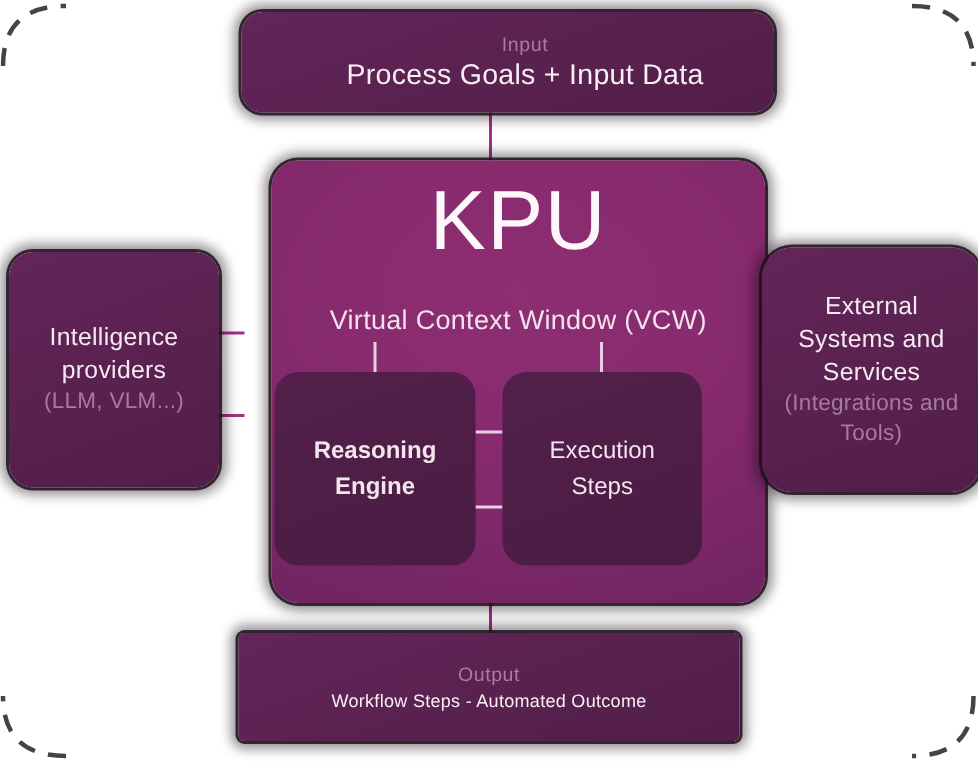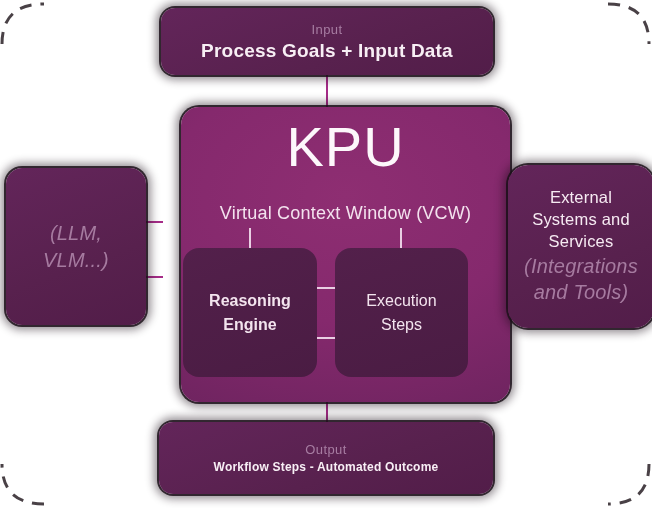--- a/index.html
+++ b/index.html
@@ -9,22 +9,22 @@
     font-family:"Liberation Sans","DejaVu Sans",sans-serif;
     -webkit-font-smoothing:antialiased;
   }
   .node{
     position:absolute;display:flex;flex-direction:column;
     align-items:center;justify-content:center;text-align:center;
     box-shadow:0 0 0 2px rgba(28,16,26,0.85), 0 0 8px 5px rgba(25,12,22,0.45);
     color:#f6eaf2;letter-spacing:0.2px;
   }
   .box-dark{background:linear-gradient(160deg,#63255a 0%,#58214e 60%,#521d49 100%);}
-  .box-input{left:161px;top:8px;width:332px;height:67px;border-radius:14px;gap:3px;}
-  .box-output{left:159px;top:422px;width:334px;height:72px;border-radius:14px;gap:3px;}
+  .box-input{left:161px;top:8px;width:332px;height:67px;border-radius:14px;gap:3px;padding-left:23px;}
+  .box-output{left:159px;top:422px;width:334px;height:72px;border-radius:4px;gap:3px;}
   .box-left{left:6px;top:168px;width:140px;height:157px;border-radius:16px;}
   .box-right{left:508px;top:165px;width:146px;height:163px;border-radius:20px;}
   .box-kpu{
     left:181px;top:107px;width:329px;height:295px;border-radius:18px;
     justify-content:flex-start;
     background:radial-gradient(120% 95% at 50% 30%,#8e2e72 0%,#85296d 45%,#6f2460 85%,#682158 100%);
   }
   .engine{
     position:absolute;display:flex;align-items:center;justify-content:center;
     text-align:center;border-radius:16px;color:#f3e4ee;
@@ -32,25 +32,25 @@
     font-size:16px;line-height:1.5;box-shadow:none;
   }
   .engine-reasoning{left:183px;top:248px;width:134px;height:129px;font-weight:bold;}
   .engine-execution{left:335px;top:248px;width:133px;height:129px;}
   .engine span{display:block;max-width:112px;}
 
   .kpu-title{margin-top:8px;font-size:56px;line-height:1.15;font-weight:500;color:#fdf7fb;letter-spacing:1px;}
   .kpu-subtitle{margin-top:24px;font-size:18px;color:#f3e2ee;}
 
   .small-label{font-size:13px;color:#a77da2;letter-spacing:0.4px;}
-  .main-label{font-size:19px;color:#f8eff5;white-space:nowrap;font-weight:bold;}
+  .main-label{font-size:19px;color:#f8eff5;white-space:nowrap;}
   .box-output .main-label{font-size:12px;}
 
   .side-title{font-size:16.5px;line-height:1.32;max-width:122px;color:#f6eaf2;}
-  .side-subtitle{font-size:20px;line-height:1.32;max-width:122px;color:#a67ba0;font-style:italic;}
+  .side-subtitle{font-size:15px;line-height:1.32;max-width:122px;color:#a67ba0;}
 
   .conn{position:absolute;background:#a62c88;}
   .conn-top{left:326px;top:75px;width:2px;height:32px;}
   .conn-bottom{left:326px;top:402px;width:2px;height:20px;}
   .conn-left-1{left:146px;top:221px;width:17px;height:2px;}
   .conn-left-2{left:146px;top:276px;width:17px;height:2px;}
   .conn-right-1{left:492px;top:221px;width:16px;height:2px;}
   .conn-right-2{left:492px;top:276px;width:16px;height:2px;}
 
   .iline{position:absolute;background:#e9cfe3;}
@@ -98,20 +98,21 @@
   <div class="iline iline-h2"></div>
 
   <div class="engine engine-reasoning">
     <span>Reasoning Engine</span>
   </div>
   <div class="engine engine-execution">
     <span>Execution Steps</span>
   </div>
 
   <div class="node box-dark box-left">
+    <div class="side-title">Intelligence providers</div>
     <div class="side-subtitle">(LLM, VLM...)</div>
   </div>
 
   <div class="node box-dark box-right">
     <div class="side-title">External Systems and Services</div>
     <div class="side-subtitle">(Integrations and Tools)</div>
   </div>
 
   <div class="node box-dark box-output">
     <div class="small-label">Output</div>

